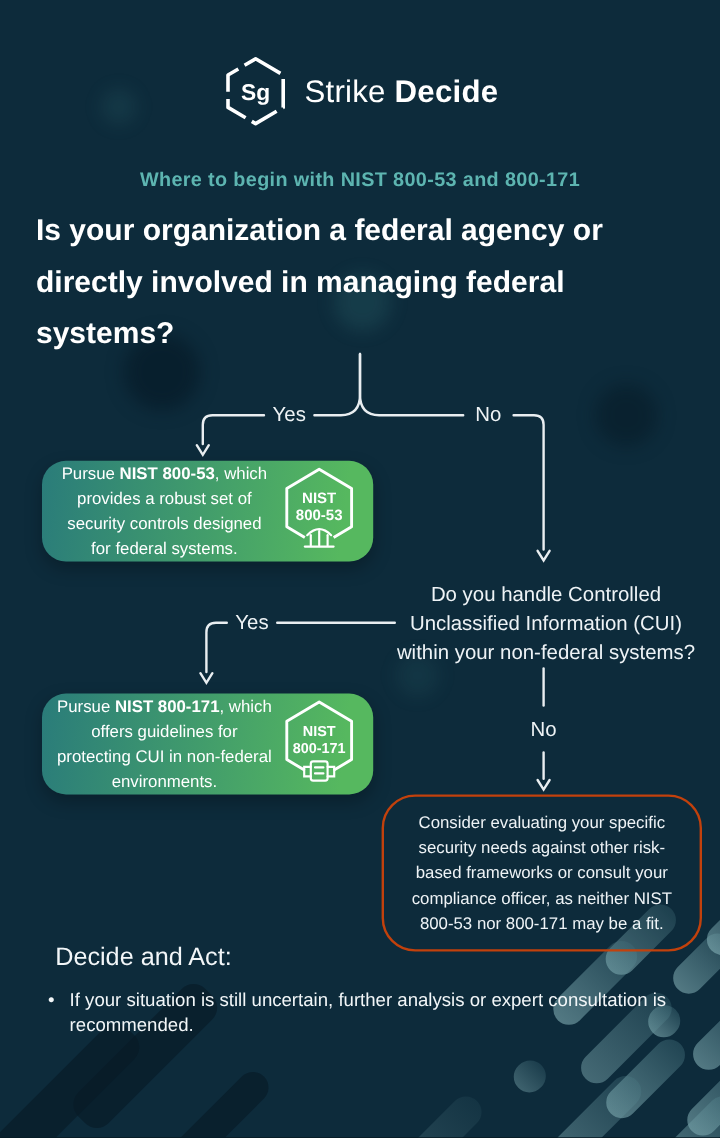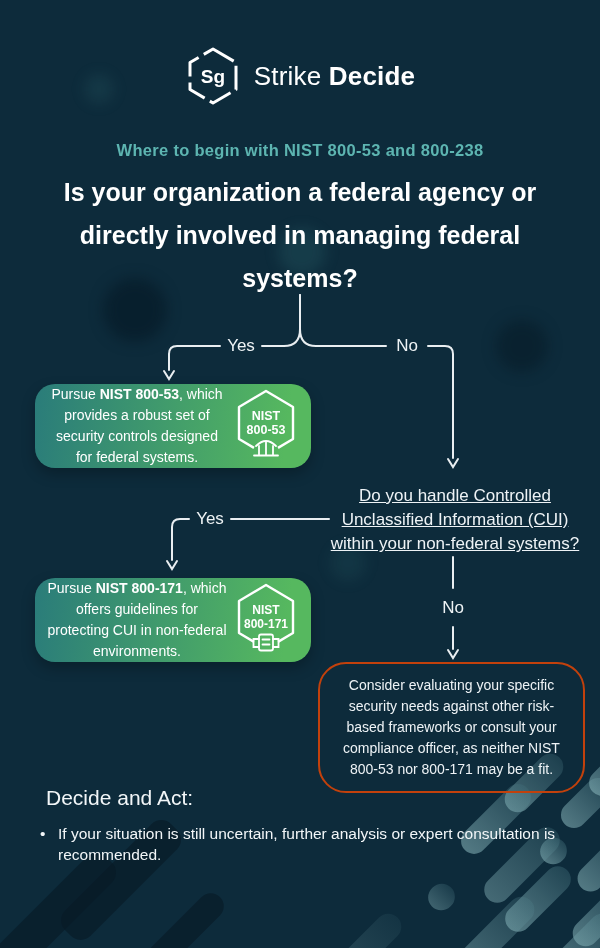--- a/index.html
+++ b/index.html
@@ -38,30 +38,30 @@
 
   
   .logo{position:absolute;left:0;top:46px;width:600px;display:flex;justify-content:center;align-items:center;gap:13px;}
   .logo .wordmark{font-size:26px;color:#ffffff;letter-spacing:.2px;}
   .logo .wm-reg{font-weight:500;}
   .logo .wm-bold{font-weight:800;}
 
   
   .eyebrow{position:absolute;left:0;top:141px;width:600px;text-align:center;
            font-size:16.5px;font-weight:700;letter-spacing:.3px;color:#5db5b1;}
-  .question-main{position:absolute;left:30px;top:171px;width:540px;text-align:center;
+  .question-main{position:absolute;left:30px;top:171px;width:540px;
            font-size:25px;font-weight:700;line-height:1.72;color:#ffffff;}
 
   
   .connectors{position:absolute;left:0;top:0;}
   .edge-label{position:absolute;transform:translate(-50%,-50%);font-size:17px;color:#eef3f5;}
 
   
   .question-2{position:absolute;left:325px;top:484px;width:260px;text-align:center;
-              font-size:17px;line-height:1.42;color:#eef3f6;text-decoration:underline;}
+              font-size:17px;line-height:1.42;color:#eef3f6;}
   .nist-box{position:absolute;left:35px;width:276px;height:84px;border-radius:20px;
             background:linear-gradient(97deg,#2a7c7a 0%,#56b85f 90%);
             display:flex;align-items:center;padding:6px 8px 6px 12px;box-sizing:border-box;
             box-shadow:0 6px 14px rgba(0,0,0,0.25);}
   .nist-box.box1{top:384px;}
   .nist-box.box2{top:578px;}
   .nist-box .txt{flex:1;text-align:center;font-size:14px;line-height:1.5;color:#ffffff;}
   .nist-box .txt b{font-weight:800;}
   .badge{flex:none;width:74px;height:86px;margin-left:2px;}
   .fallback-box{position:absolute;left:318px;top:662px;width:267px;box-sizing:border-box;
@@ -105,21 +105,21 @@
     <svg width="56" height="60" viewBox="0 0 56 60">
       <path d="M28 3 L51 16.5 V43.5 L28 57 L5 43.5 V16.5 Z" fill="none" stroke="#ffffff" stroke-width="3" stroke-linejoin="round" stroke-dasharray="24 6"></path>
       <text x="28" y="37" text-anchor="middle" font-size="19" font-weight="800" fill="#ffffff">Sg</text>
     </svg>
     <div class="wordmark">
       <span class="wm-reg">Strike</span>
       <span class="wm-bold">Decide</span>
     </div>
   </div>
 
-  <div class="eyebrow">Where to begin with NIST 800-53 and 800-238</div>
+  <div class="eyebrow">Where to begin with NIST 800-53 and 800-171</div>
   <h1 class="question-main" style="margin:0">Is your organization a federal agency or directly involved in managing federal systems?</h1>
 
   <svg class="connectors" width="600" height="948" viewBox="0 0 600 948">
     <g fill="none" stroke="#e9eef1" stroke-width="2" stroke-linecap="round">
 
       <path d="M300 295 V329 Q300 346 284 346 H262"></path>
       <path d="M220 346 H177 Q169 346 169 354 V370"></path>
       <path d="M164 371 L169 379 L174 371"></path>
 
       <path d="M300 295 V329 Q300 346 316 346 H386"></path>

